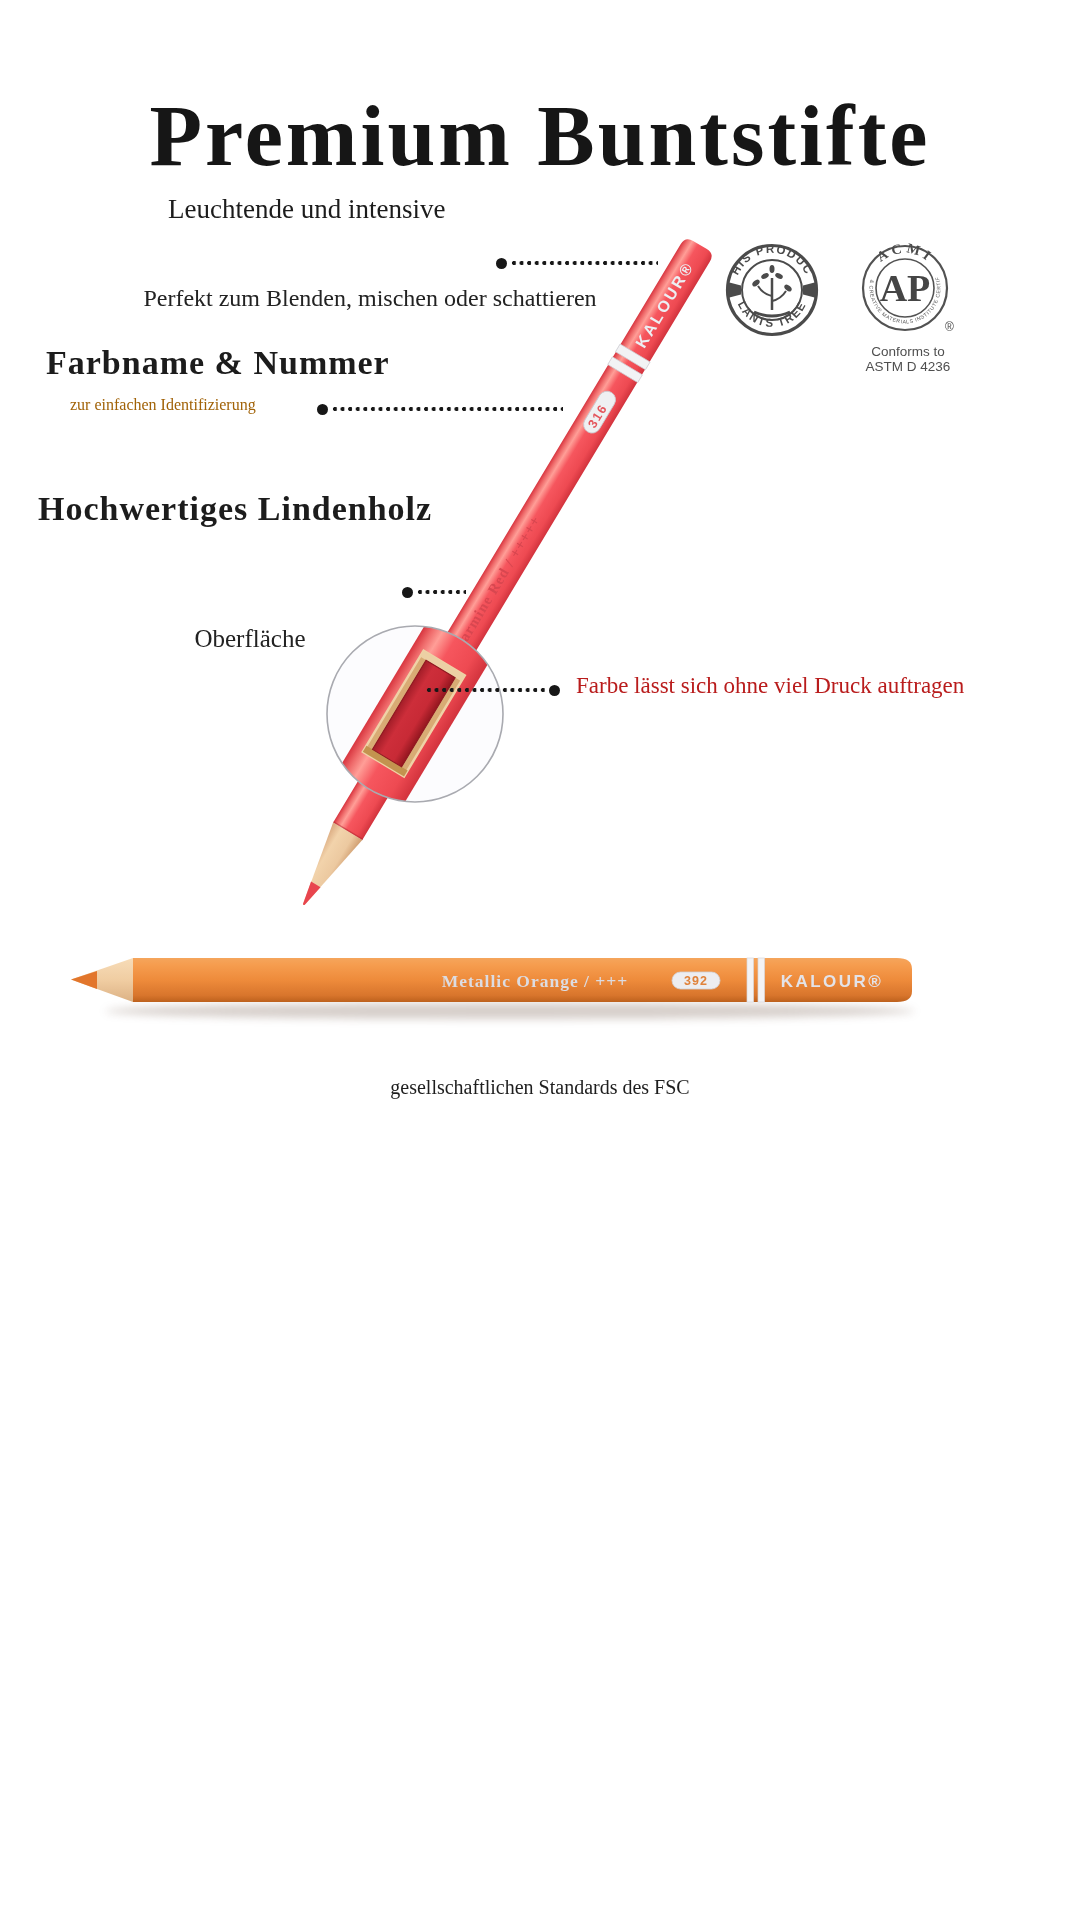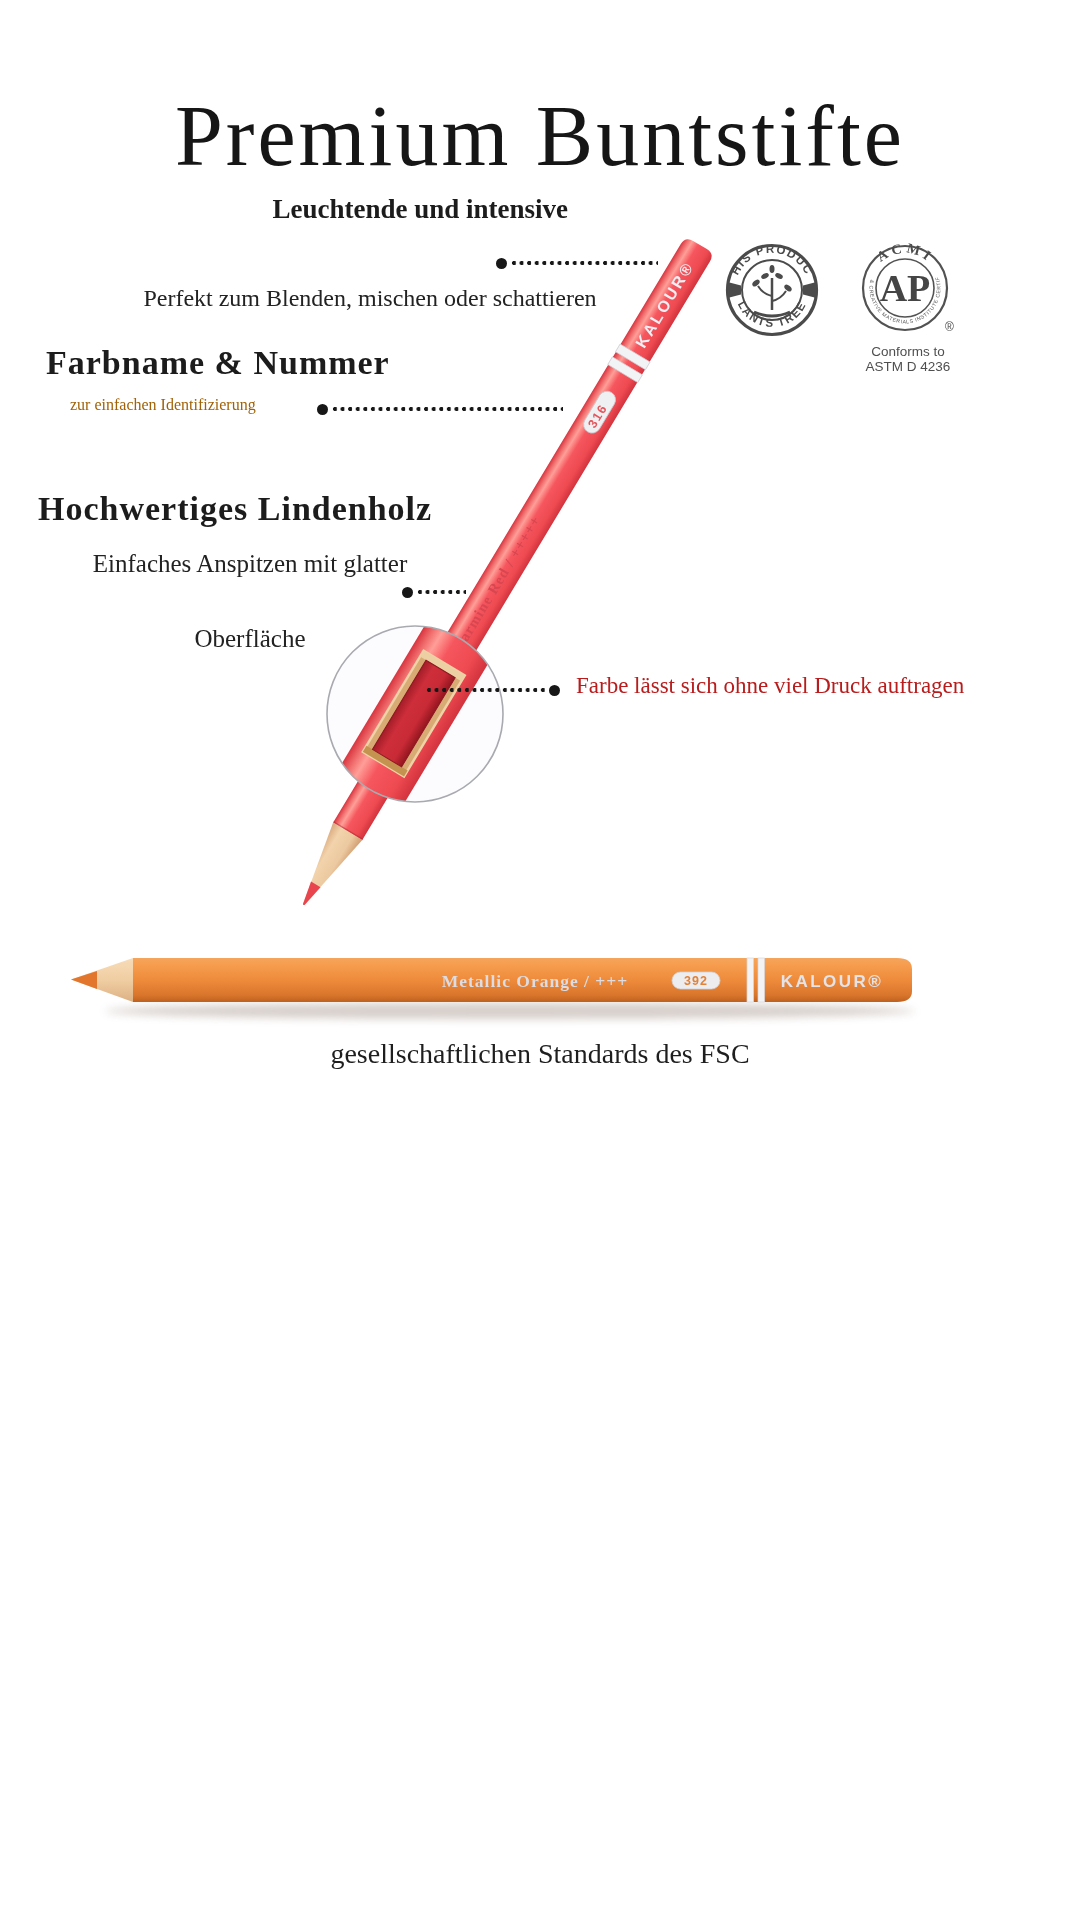--- a/index.html
+++ b/index.html
@@ -1,34 +1,34 @@
 <!DOCTYPE html>
 <html><head>
 <meta charset="utf-8">
 <style>
   html,body{margin:0;padding:0;background:#ffffff;}
   .canvas{position:relative;width:1080px;height:1920px;background:#ffffff;overflow:hidden;
           font-family:"Liberation Serif",serif;color:#1c1c1c;}
   .art{position:absolute;left:0;top:0;z-index:1;}
   .txt{position:absolute;z-index:2;}
-  .page-title{left:0;top:28px;width:1080px;text-align:center;font-size:86px;font-weight:400;
+  .page-title{left:0;top:28px;width:1080px;text-align:center;font-size:86px;font-weight:700;
               letter-spacing:3px;color:#161616;}
-  .h-center{text-align:right;font-weight:700;}
+  .h-center{text-align:left;font-weight:400;}
   .f1-h1{left:168px;top:194px;width:400px;font-size:27px;}
   .f1-h2{left:151px;top:249px;width:400px;font-size:27px;}
   .f1-d{left:135px;top:285px;width:470px;text-align:center;font-size:24px;color:#222;}
   .f2-h{left:46px;top:344px;font-size:34px;font-weight:700;letter-spacing:1px;}
   .f2-d{left:70px;top:396px;font-size:16px;color:#a16207;}
   .f3-h{left:38px;top:490px;font-size:34px;font-weight:700;letter-spacing:1px;}
   .f3-d1{left:60px;top:550px;width:380px;text-align:center;font-size:25px;color:#222;}
   .f3-d2{left:60px;top:625px;width:380px;text-align:center;font-size:25px;color:#222;}
   .f4-h{left:514px;top:614px;width:500px;font-size:27px;font-weight:700;}
   .f4-d{left:576px;top:673px;width:440px;font-size:23px;color:#b91c1c;}
   .footer-line1{left:0;top:1036px;width:1080px;text-align:center;font-size:24px;color:#1e1e1e;}
-  .footer-line2{left:0;top:1038px;width:1080px;text-align:center;font-size:28px;color:#1e1e1e;}
+  .footer-line2{left:0;top:1076px;width:1080px;text-align:center;font-size:20px;color:#1e1e1e;}
   .leader{position:absolute;z-index:2;display:flex;align-items:center;gap:4px;height:12px;}
   .leader .dot{width:11px;height:11px;border-radius:50%;background:#171717;flex:none;}
   .leader .dots{flex:1;height:6px;
     background-image:radial-gradient(circle at 3px 3px,#171717 1.9px,transparent 2.3px);
     background-size:7.6px 6px;background-repeat:repeat-x;background-position:left center;}
   .l1{left:496px;top:257px;width:162px;}
   .l2{left:317px;top:403px;width:246px;}
   .l3{left:402px;top:586px;width:64px;}
   .l4{left:426px;top:684px;width:134px;}
 </style>
@@ -187,21 +187,20 @@
   <div class="txt f2-h">Farbname &amp; Nummer</div>
 
   <div class="txt f1-d">Perfekt zum Blenden, mischen oder schattieren</div>
   <div class="txt f2-d">zur einfachen Identifizierung</div>
   <div class="leader l2">
     <span class="dot"></span>
     <span class="dots"></span>
   </div>
 
   <div class="txt f3-h">Hochwertiges Lindenholz</div>
-  <div class="txt f3-d1">Einfaches Anspitzen mit glatter</div>
   <div class="leader l3">
     <span class="dot"></span>
     <span class="dots"></span>
   </div>
   <div class="txt f3-d2">Oberfläche</div>
 
   <div class="leader l4">
     <span class="dots"></span>
     <span class="dot"></span>
   </div>

